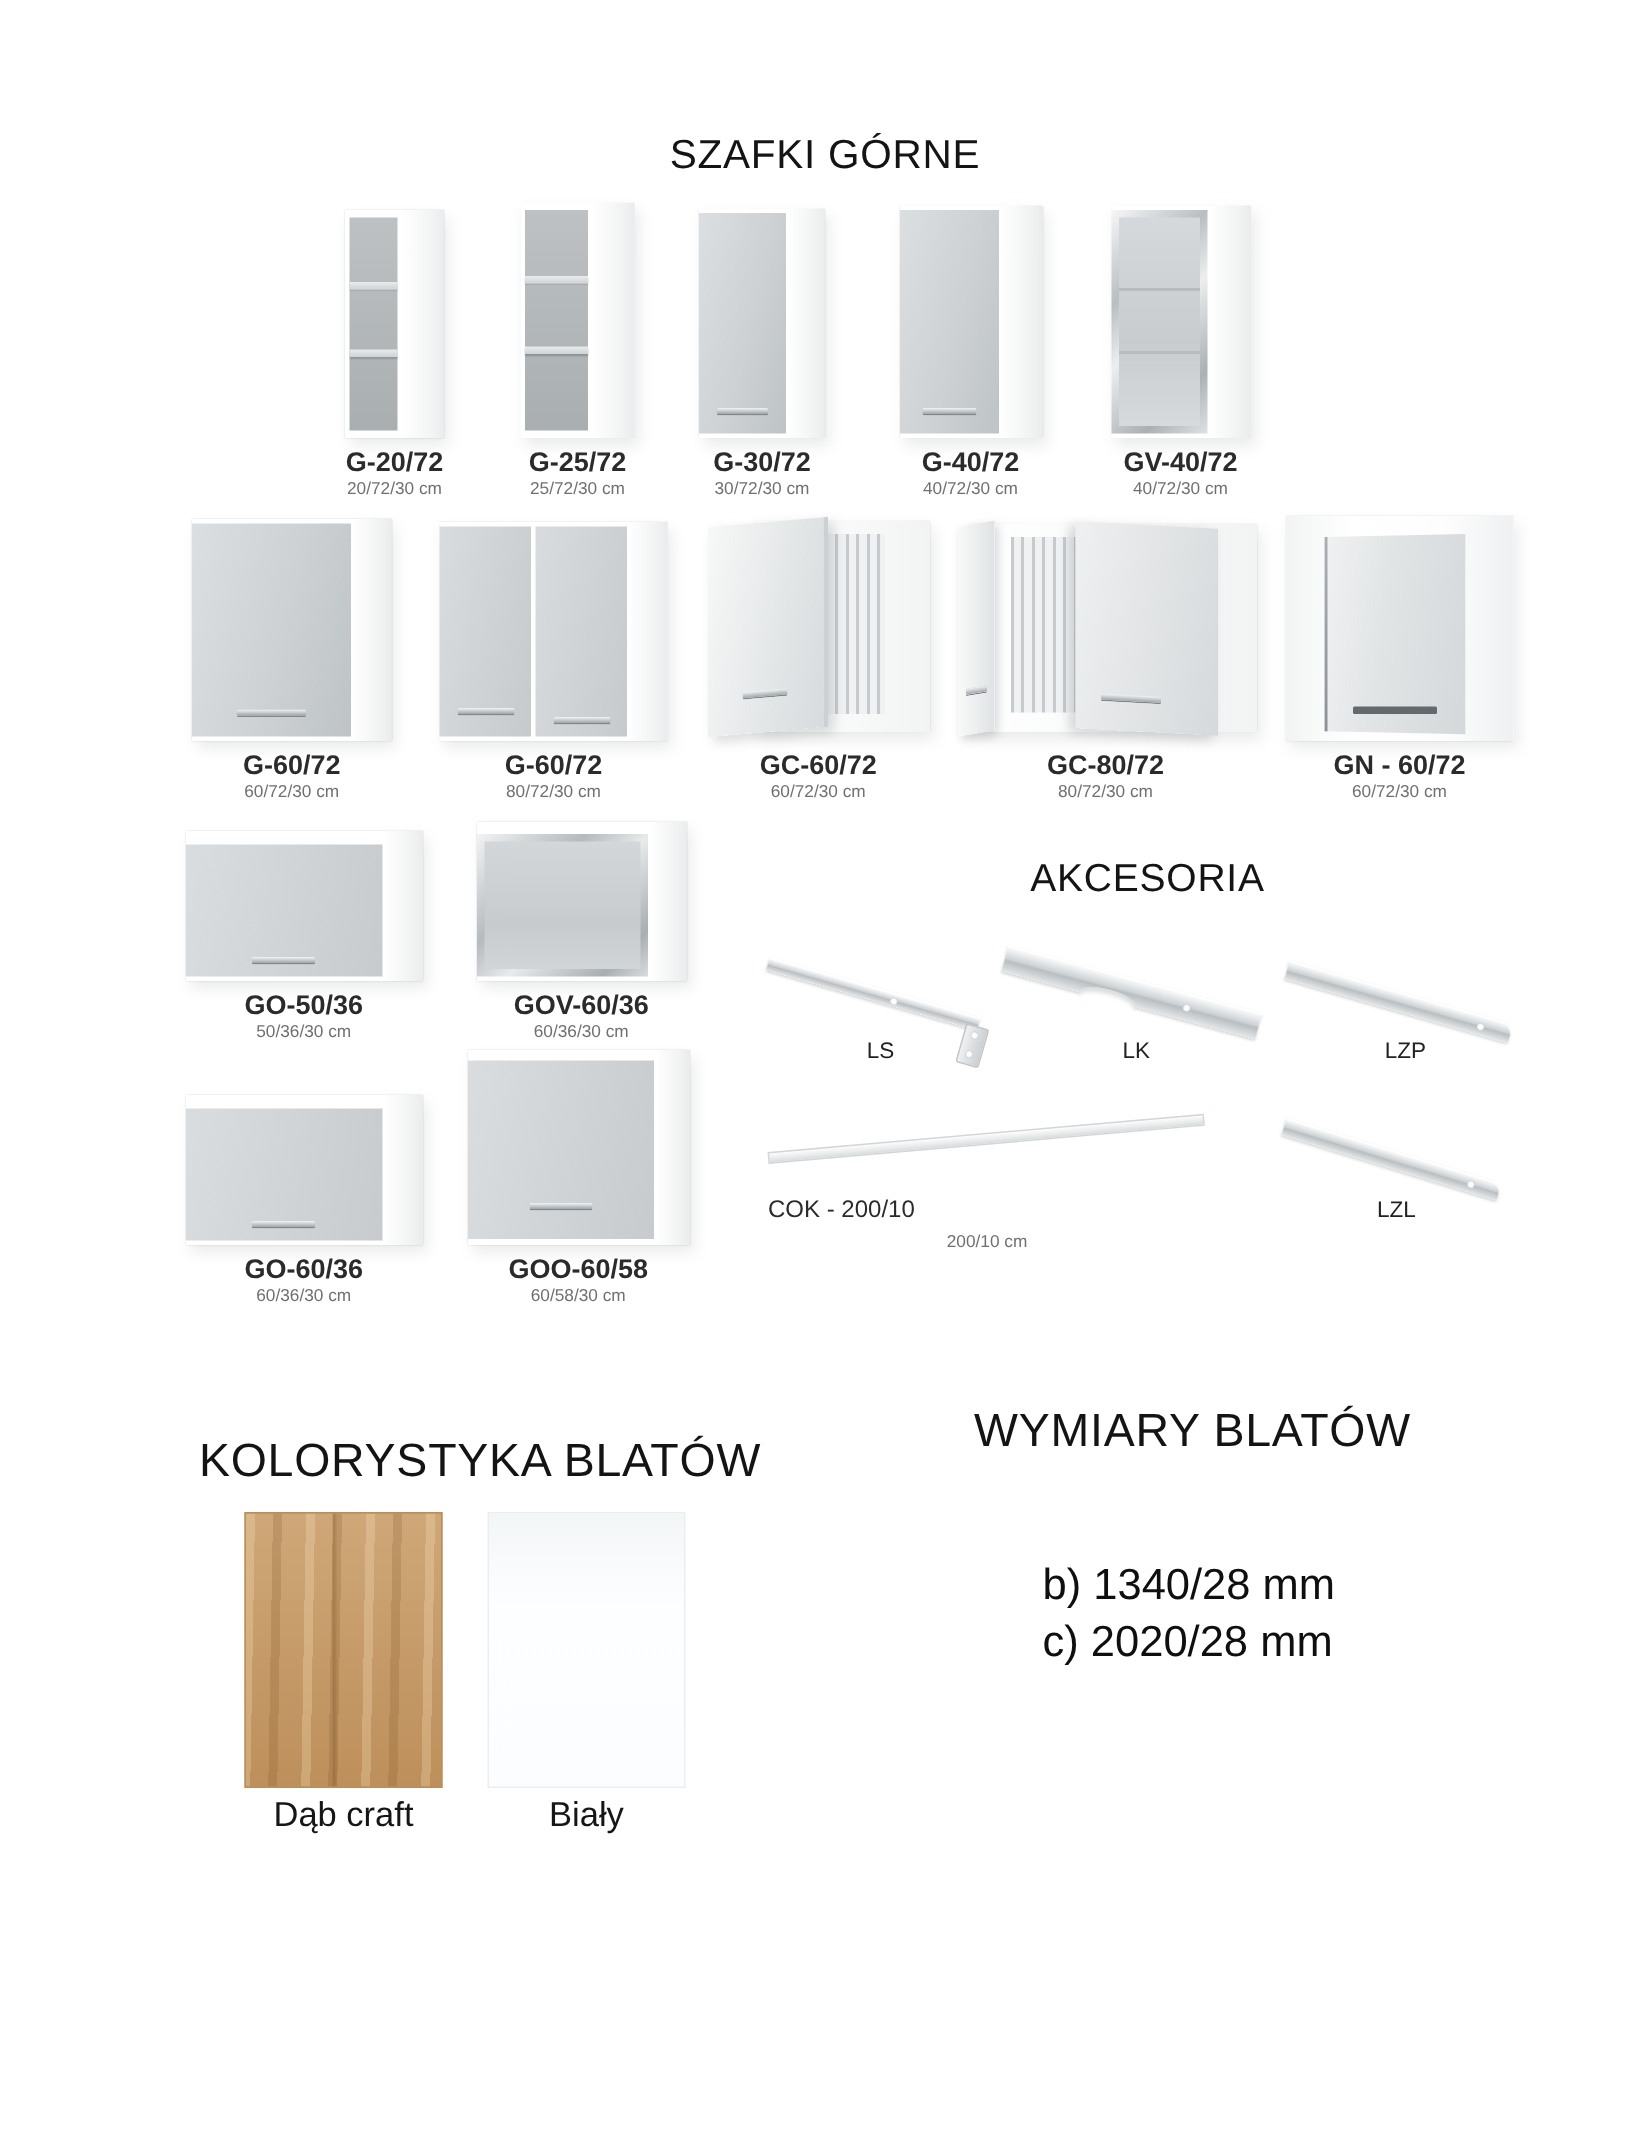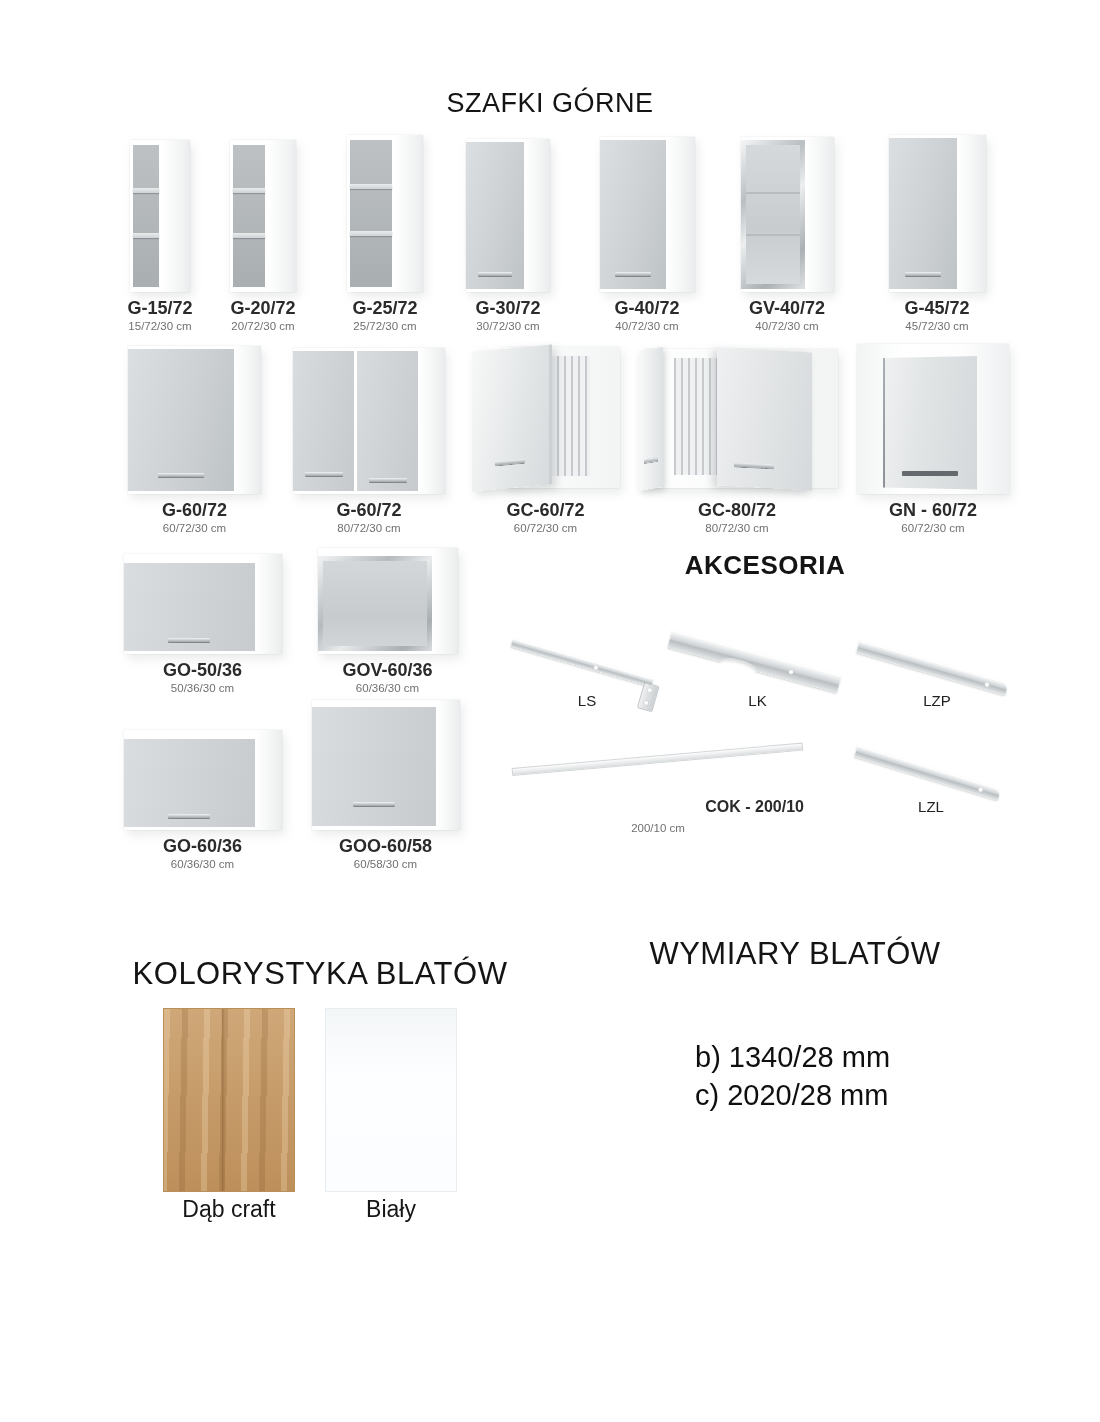--- a/index.html
+++ b/index.html
@@ -8,21 +8,21 @@
         font-family:"Liberation Sans", sans-serif;}
 
   
   .sec-title{position:absolute;font-size:27px;color:#141414;letter-spacing:.5px;text-align:center;}
   .sec-title-big{position:absolute;font-size:31px;color:#141414;letter-spacing:.5px;text-align:center;}
   .cell{position:absolute;display:flex;flex-direction:column;align-items:center;}
   .gfx{display:flex;align-items:flex-end;justify-content:center;}
   .cname{font-weight:bold;font-size:18px;color:#2b2b2b;margin-top:6px;white-space:nowrap;}
   .cdims{font-size:11.5px;color:#707070;margin-top:1px;white-space:nowrap;}
   .acc-label{position:absolute;font-size:15px;color:#222;text-align:center;}
-  .acc-label-big{position:absolute;font-weight:bold;font-size:16px;color:#2b2b2b;text-align:right;}
+  .acc-label-big{position:absolute;font-weight:normal;font-size:16px;color:#2b2b2b;text-align:left;}
   .acc-dims{position:absolute;font-size:11.5px;color:#707070;text-align:center;}
   .sw-label{position:absolute;font-size:23px;color:#161616;text-align:center;}
   .dims-list{position:absolute;font-size:29px;color:#0f0f0f;line-height:38px;}
 
   
   .cab{position:relative;background:#fff;
        box-shadow:0 0 1px rgba(0,0,0,.18), 3px 5px 9px rgba(125,130,133,.16);}
 
   
   .o-front{position:absolute;left:3px;top:5px;bottom:5px;
@@ -112,33 +112,20 @@
   .sw-white{background:linear-gradient(180deg,#f3f6f7 0%,#fdfeff 35%,#fcfdfe 100%);
      border:1px solid #ebeef0;}
 </style>
 </head>
 <body>
 
 <div class="page">
 
   <div class="sec-title" style="left:0;width:1100px;top:88px;">SZAFKI GÓRNE</div>
 
-  <div class="cell" style="left:105px;top:130px;width:110px;">
-    <div class="gfx" style="height:162px;">
-      <div class="cab" style="width:60px;height:152px;">
-        <div class="o-front" style="width:26px;">
-          <i class="shelf s1"></i>
-          <i class="shelf s2"></i>
-        </div>
-        <div class="o-side" style="width:28px;"></div>
-      </div>
-    </div>
-    <div class="cname">G-15/72</div>
-    <div class="cdims">15/72/30 cm</div>
-  </div>
 
   <div class="cell" style="left:207px;top:130px;width:112px;">
     <div class="gfx" style="height:162px;">
       <div class="cab" style="width:66px;height:152px;">
         <div class="o-front" style="width:32px;">
           <i class="shelf s1"></i>
           <i class="shelf s2"></i>
         </div>
         <div class="o-side" style="width:28px;"></div>
       </div>
@@ -193,32 +180,20 @@
         <div class="glassdoor" style="width:64px;">
           <div class="glass"></div>
         </div>
         <div class="side" style="width:27px;"></div>
       </div>
     </div>
     <div class="cname">GV-40/72</div>
     <div class="cdims">40/72/30 cm</div>
   </div>
 
-  <div class="cell" style="left:868px;top:130px;width:138px;">
-    <div class="gfx" style="height:162px;">
-      <div class="cab" style="width:97px;height:157px;">
-        <div class="door" style="width:68px;">
-          <i class="handle"></i>
-        </div>
-        <div class="side" style="width:27px;"></div>
-      </div>
-    </div>
-    <div class="cname">G-45/72</div>
-    <div class="cdims">45/72/30 cm</div>
-  </div>
 
   <div class="cell" style="left:112px;top:338px;width:165px;">
     <div class="gfx" style="height:156px;">
       <div class="cab" style="width:133px;height:148px;">
         <div class="door" style="width:106px;">
           <i class="handle" style="width:46px;margin-left:-23px;bottom:13px;"></i>
         </div>
         <div class="side" style="width:25px;"></div>
       </div>
     </div>
@@ -331,21 +306,21 @@
         <div class="f-front" style="width:124px;top:7px;bottom:4px;">
           <i class="handle" style="width:42px;margin-left:-21px;bottom:16%;"></i>
         </div>
         <div class="f-side" style="width:22px;"></div>
       </div>
     </div>
     <div class="cname">GOO-60/58</div>
     <div class="cdims">60/58/30 cm</div>
   </div>
 
-  <div class="sec-title" style="left:640px;width:250px;top:550px;font-size:26px;font-weight:bold;">AKCESORIA</div>
+  <div class="sec-title" style="left:640px;width:250px;top:570px;font-size:26px;">AKCESORIA</div>
 
   <div class="strip" style="left:512px;top:638px;width:146px;height:9px;transform:rotate(16deg);">
     <i class="hole" style="left:58%;"></i>
     <span class="ls-end">
       <i class="hole" style="top:3px;"></i>
       <i class="hole" style="top:16px;"></i>
     </span>
   </div>
   <div class="acc-label" style="left:512px;width:150px;top:692px;">LS</div>
 

